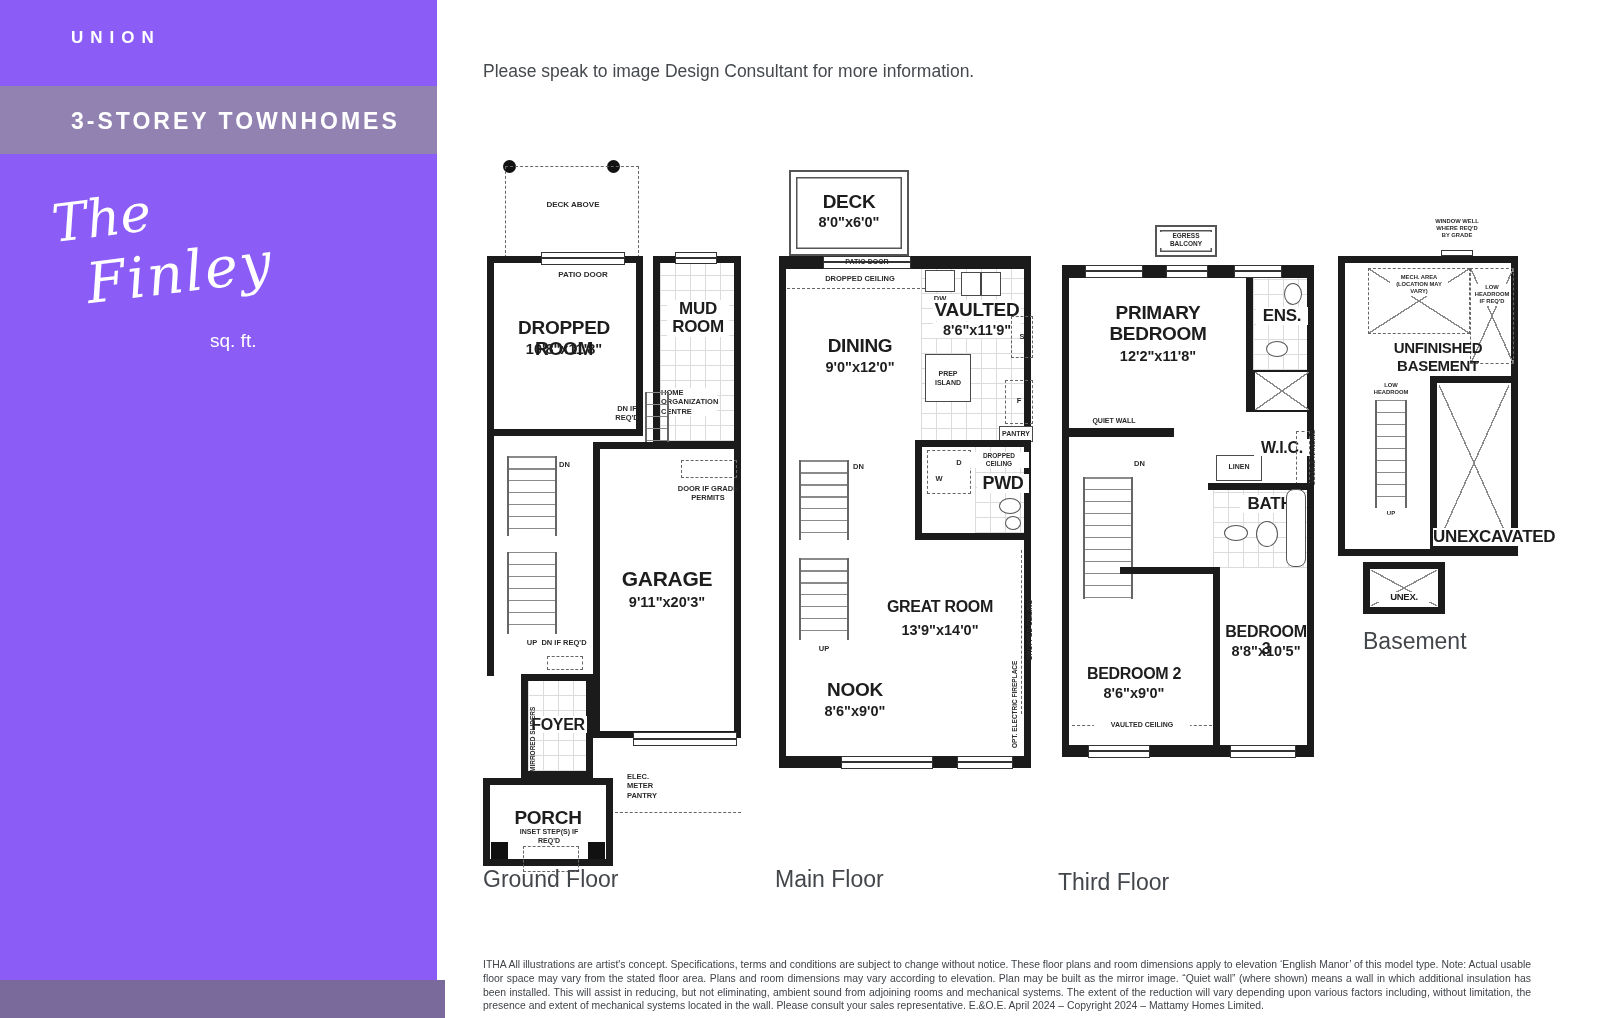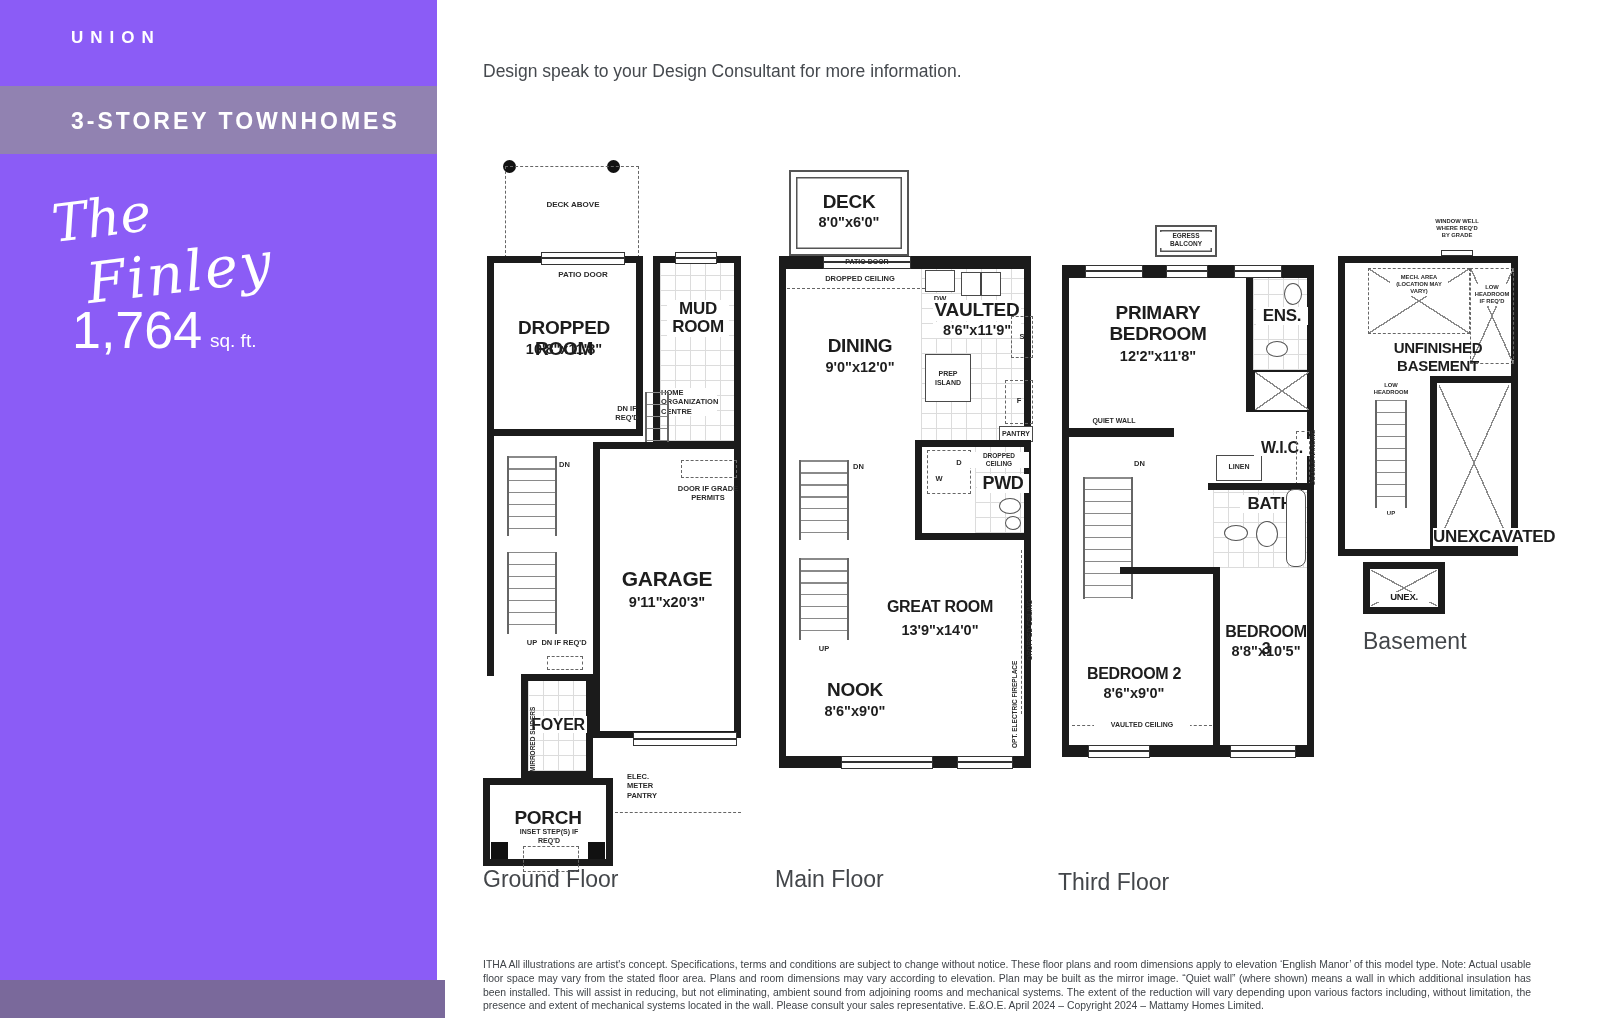--- a/index.html
+++ b/index.html
@@ -54,27 +54,26 @@
 </head>
 <body>
 
 <div class="sidebar">
   <div class="brand">UNION</div>
   <div class="band">
     <div class="band-text">3-STOREY TOWNHOMES</div>
   </div>
   <div class="script1">The</div>
   <div class="script2">Finley</div>
-  <div class="area-num">1,764</div>
   <div class="area-unit">sq. ft.</div>
 </div>
 <div class="sidebar-footer"></div>
 
 <div class="header">
-  <div style="position:static">Design speak to your Design Consultant for more information.</div>
+  <div style="position:static">Please speak to image Design Consultant for more information.</div>
 </div>
 
 <div class="plan" style="left:483px;top:160px;width:262px;height:748px;text-decoration:underline;">
   <div class="dot" style="left:20px;top:0;"></div>
   <div class="dot" style="left:124px;top:0;"></div>
   <div class="dash" style="left:22px;top:6px;width:134px;height:92px;"></div>
   <div class="tiny" style="left:42px;top:40px;width:96px;">DECK ABOVE</div>
 
   <div class="rm" style="left:4px;top:96px;width:156px;height:180px;"></div>
   <div class="win" style="left:58px;top:92px;width:84px;height:13px;"></div>

